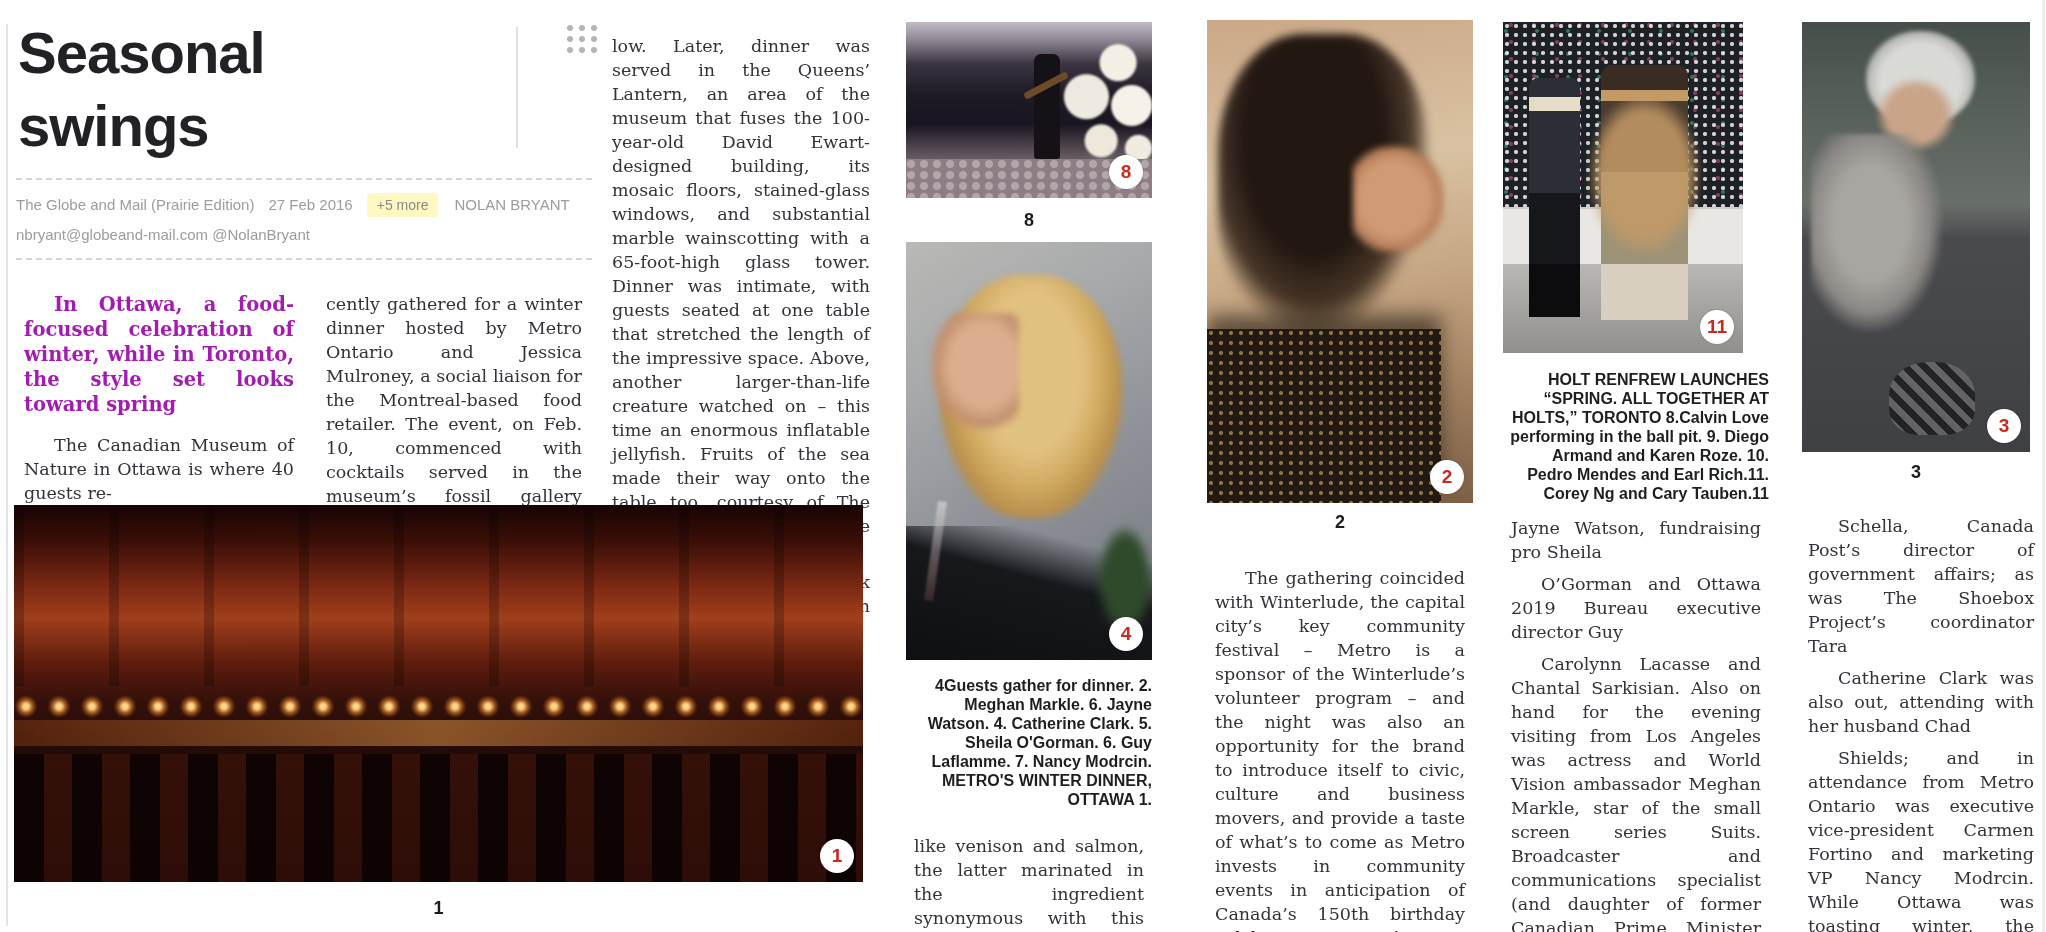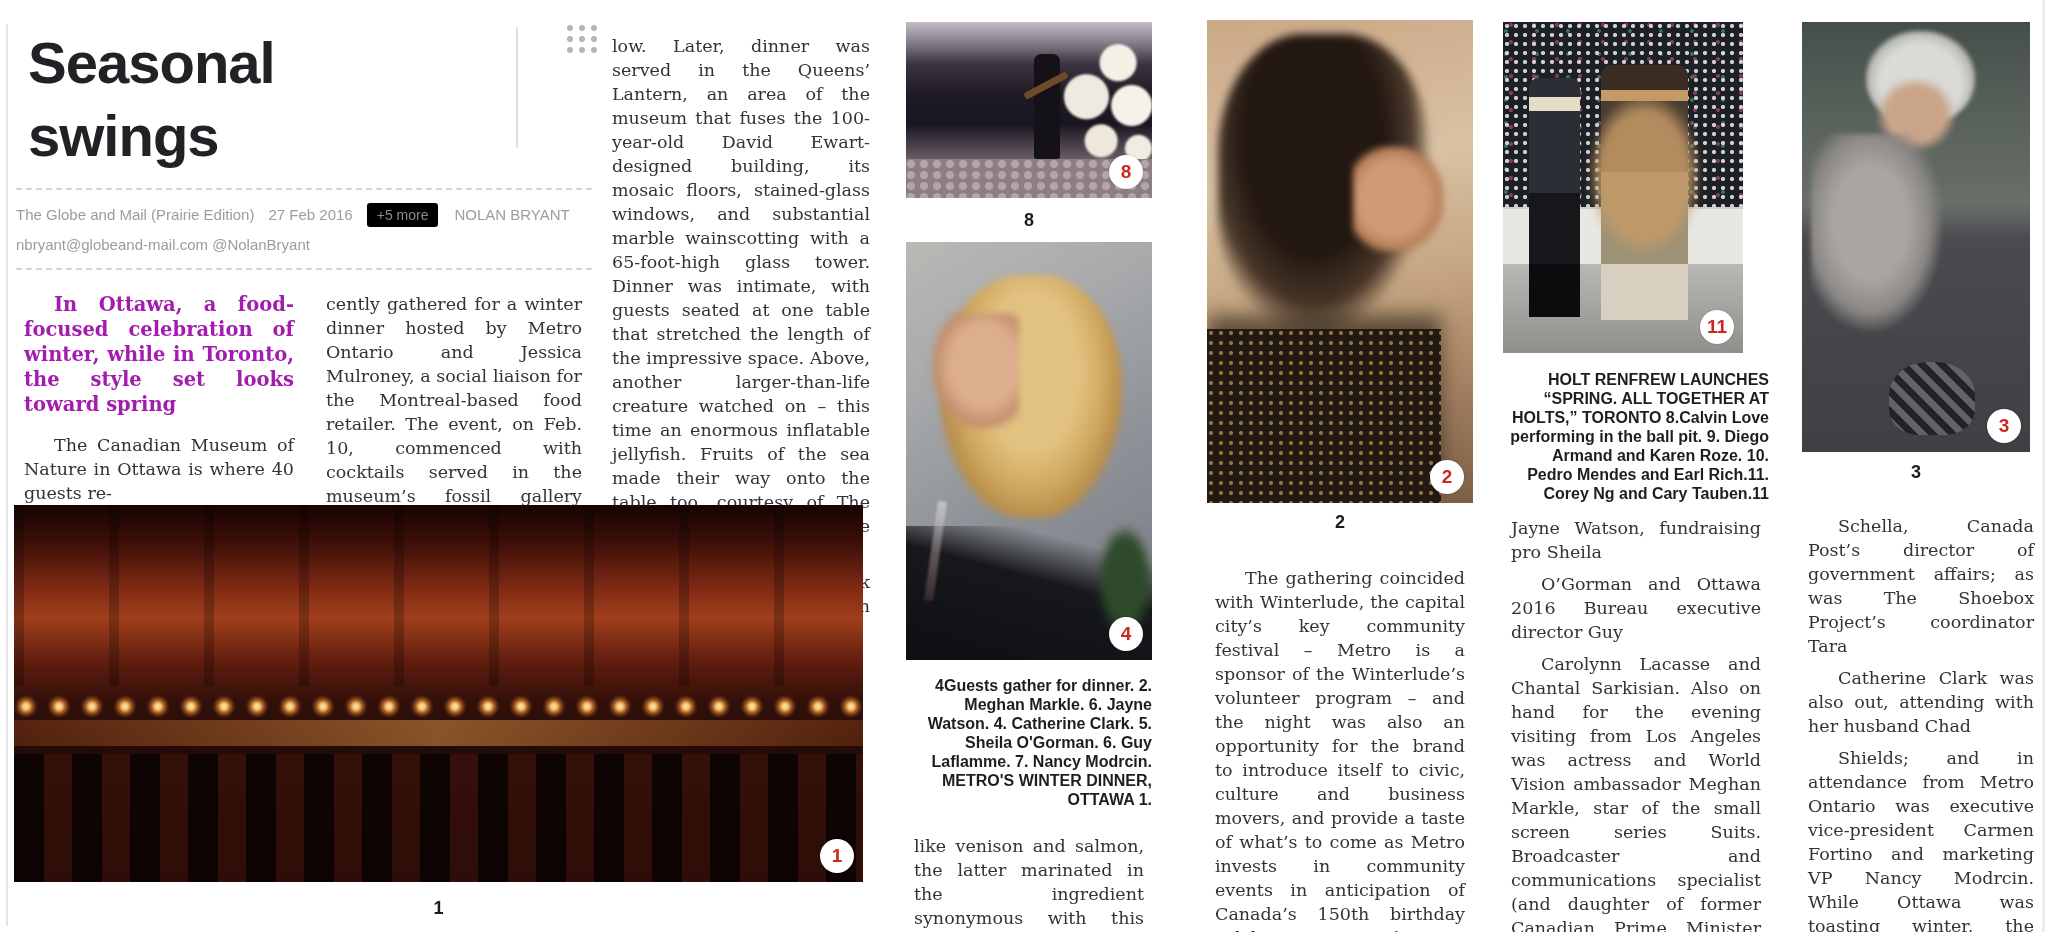--- a/index.html
+++ b/index.html
@@ -7,29 +7,29 @@
   .page { position:relative; width:2046px; height:932px; background:#fff; overflow:hidden;
           font-family:"Liberation Sans", sans-serif; }
 
   
   .edge-left  { position:absolute; left:6px; top:24px; width:2px; height:902px; background:#e4e4e4; }
   .edge-right { position:absolute; left:2042px; top:0; width:3px; height:932px; background:#ededed; }
   .title-vline{ position:absolute; left:516px; top:27px; width:2px; height:121px; background:#e0e0e0; }
 
   
   .header { position:absolute; left:16px; top:14px; width:576px; }
-  .header h1 { margin:12px; width:340px; font-size:58px; line-height:1.26; font-weight:700;
+  .header h1 { margin:2px; width:340px; font-size:58px; line-height:1.26; font-weight:700;
                color:#222226; letter-spacing:-1px; font-family:"Liberation Sans",sans-serif; }
   .grid-icon { position:absolute; right:-8px; top:10px; width:34px; height:30px;
                background-image:radial-gradient(circle at 4px 4px, #b5b5b5 0 2.6px, transparent 3.4px);
                background-size:12px 11px; background-repeat:repeat; cursor:pointer; }
   .rule { border:none; border-top:2px dashed #d6d6d6; margin:16px 0 0 0; }
   .byline { margin-top:10px; font-size:15px; line-height:30px; color:#9c9c9c; }
   .byline .sep { margin-right:14px; }
-  .chip { display:inline-block; background:#000000; color:#8a8a8a; border-radius:3px;
+  .chip { display:inline-block; background:#fef9c3; color:#8a8a8a; border-radius:3px;
           padding:2px 10px; line-height:20px; font-size:14px; margin-right:16px; cursor:pointer; }
   .rule-b { border:none; border-top:2px dashed #d6d6d6; margin:8px 0 0 0; }
 
   
   .serif { font-family:"DejaVu Serif","Liberation Serif",serif; font-size:17.5px; line-height:24px;
            color:#32323a; text-align:justify; }
   .serif p { margin:8px; }
   .indent { text-indent:30px; }
   .lede { font-weight:700; font-size:19.5px; line-height:25px; color:#a21caf; }
 
@@ -227,21 +227,21 @@
       <div class="shape cabinet"></div>
       <div class="shape floor"></div>
       <div class="shape man-left"></div>
       <div class="shape man-right"></div>
       <div class="shape fur"></div>
       <span class="badge">11</span>
     </div>
     <div class="caption abs" style="left:0; top:370px; width:266px;">HOLT RENFREW LAUNCHES “SPRING. ALL TOGETHER AT HOLTS,” TORONTO 8.Calvin Love performing in the ball pit. 9. Diego Armand and Karen Roze. 10. Pedro Mendes and Earl Rich.11. Corey Ng and Cary Tauben.11</div>
     <div class="serif abs" style="left:0; top:508px; width:266px;">
       <p>Jayne Watson, fundraising pro Sheila</p>
-      <p class="indent">O’Gorman and Ottawa 2016 Bureau executive director Guy</p>
+      <p class="indent">O’Gorman and Ottawa 2019 Bureau executive director Guy</p>
       <p class="indent">Carolynn Lacasse and Chantal Sarkisian. Also on hand for the evening visiting from Los Angeles was actress and World Vision ambassador Meghan Markle, star of the small screen series Suits. Broadcaster and communications specialist (and daughter of former Canadian Prime Minister Joe Clark)</p>
     </div>
   </div>
 
   <div class="col col7">
     <div class="photo photo-woman3">
       <div class="shape hair"></div>
       <div class="shape face"></div>
       <div class="shape coat"></div>
       <div class="shape scarf"></div>

